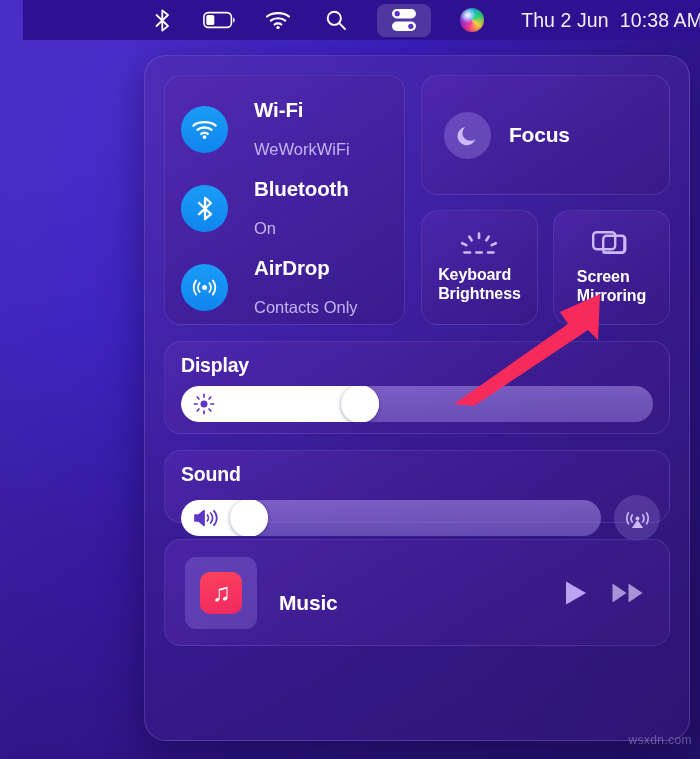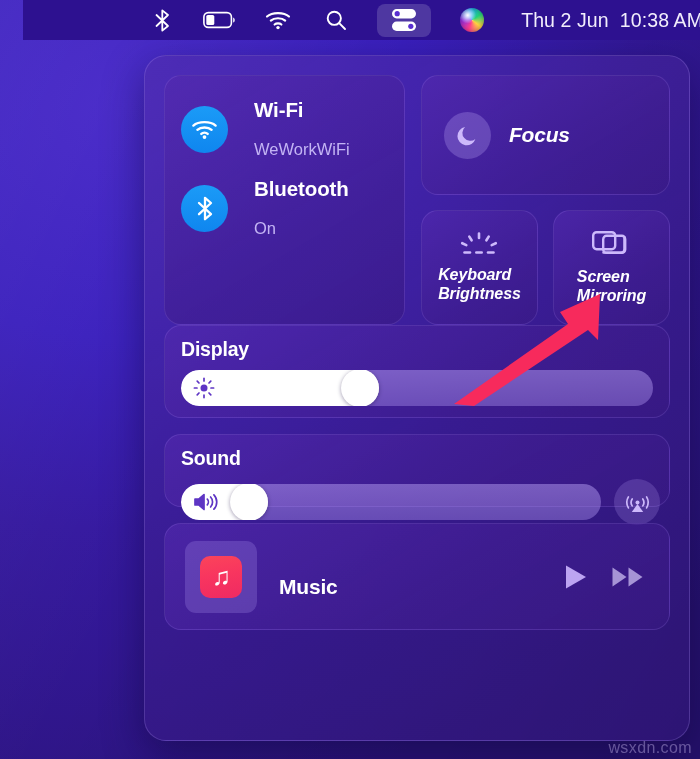--- a/index.html
+++ b/index.html
@@ -86,21 +86,21 @@
   .conn-icon{
     width:47px; height:47px; border-radius:50%;
     background: linear-gradient(180deg,#1b9bf7 0%, #0f86ef 100%);
     display:flex; align-items:center; justify-content:center;
     flex:0 0 auto;
   }
   .conn-txt{ display:flex; flex-direction:column; justify-content:center; }
   .conn-title{ color:#ffffff; font-size:20.5px; font-weight:bold; line-height:1.12; letter-spacing:-0.1px; }
   .conn-sub{ color:#c3b4f4; font-size:16.5px; line-height:1.2; margin-top:18px; }
 
-  #tiles-col{ width:260px; display:flex; flex-direction:column; gap:15px;font-style:italic; }
+  #tiles-col{ width:260px; display:flex; flex-direction:column; gap:15px; }
   #focus-tile{
     height:120px; display:flex; align-items:center; gap:18px; padding-left:22px;
   }
   .focus-circle{
     width:47px; height:47px; border-radius:50%;
     background:rgba(200,180,255,0.26);
     display:flex; align-items:center; justify-content:center;
   }
   .focus-label{ color:#ffffff; font-size:21px; font-weight:bold; letter-spacing:-0.2px; }
 
@@ -109,21 +109,21 @@
     flex:1; display:flex; flex-direction:column;
     align-items:center; justify-content:center; gap:7px;
     padding:8px 4px;
   }
   .tile-label{
     color:#ffffff; font-size:16px; font-weight:bold; text-align:left;
     line-height:1.18; letter-spacing:-0.1px;
   }
 
   
-  #display-card{ height:93px; margin-top:0; padding:12px 16px 0 16px; }
+  #display-card{ height:93px; margin-top:16px; padding:12px 16px 0 16px; }
   #sound-card{ height:73px; margin-top:16px; padding:12px 9px 0 16px; }
   .card-heading{ color:#ffffff; font-size:19.5px; font-weight:bold; letter-spacing:-0.2px; }
 
   .slider-wrap{ display:flex; align-items:center; gap:13px; margin-top:9px; }
   .slider{
     position:relative; height:36px; border-radius:18px;
     background: linear-gradient(180deg, rgba(176,152,238,0.52) 0%, rgba(160,134,228,0.46) 100%);
     overflow:hidden; flex:1;
   }
   .slider-fill{
@@ -163,22 +163,22 @@
   .music-controls{ display:flex; align-items:center; gap:22px; padding-right:4px; }
 
   
   #annotation-arrow{
     position:absolute; left:448px; top:288px; width:190px; height:118px;
     z-index:25; pointer-events:none;
   }
 
   
   #watermark{
-    position:absolute; right:8px; bottom:2px;
-    color:rgba(190,175,230,0.45); font-size:16px; letter-spacing:0.4px;
+    position:absolute; right:8px; bottom:12px;
+    color:rgba(190,175,230,0.45); font-size:12px; letter-spacing:0.4px;
     z-index:40;
   }
 </style>
 </head>
 <body>
 
 <div id="desktop"></div>
 
 <div id="menubar">
 
@@ -254,20 +254,35 @@
           <svg width="16" height="25" viewBox="0 0 16 25" fill="none" stroke="#ffffff" stroke-width="2.3" stroke-linejoin="round" stroke-linecap="round">
             <path d="M2 7 L14 18.2 L8 23.2 L8 1.8 L14 7 L2 18.2"></path>
           </svg>
         </div>
         <div class="conn-txt">
           <span class="conn-title">Bluetooth</span>
           <span class="conn-sub">On</span>
         </div>
       </div>
 
+      <div class="conn-row">
+        <div class="conn-icon">
+          <svg width="27" height="27" viewBox="0 0 27 27" fill="none" stroke="#ffffff" stroke-width="1.9" stroke-linecap="round">
+            <path d="M5.0 20.4 A11.6 11.6 0 0 1 5.0 6.6"></path>
+            <path d="M22.0 6.6 A11.6 11.6 0 0 1 22.0 20.4"></path>
+            <path d="M8.6 17.9 A7.0 7.0 0 0 1 8.6 9.1"></path>
+            <path d="M18.4 9.1 A7.0 7.0 0 0 1 18.4 17.9"></path>
+            <circle cx="13.5" cy="13.5" r="2.5" fill="#ffffff" stroke="none"></circle>
+          </svg>
+        </div>
+        <div class="conn-txt">
+          <span class="conn-title">AirDrop</span>
+          <span class="conn-sub">Contacts Only</span>
+        </div>
+      </div>
     </div>
 
     <div id="tiles-col">
 
       <div id="focus-tile" class="card">
         <div class="focus-circle">
           <svg width="25" height="25" viewBox="0 0 25 25">
             <path d="M20.4 15.9 A9.2 9.2 0 1 1 10.1 4.0 A7.6 7.6 0 0 0 20.4 15.9 Z" fill="#cdb9fb"></path>
           </svg>
         </div>

